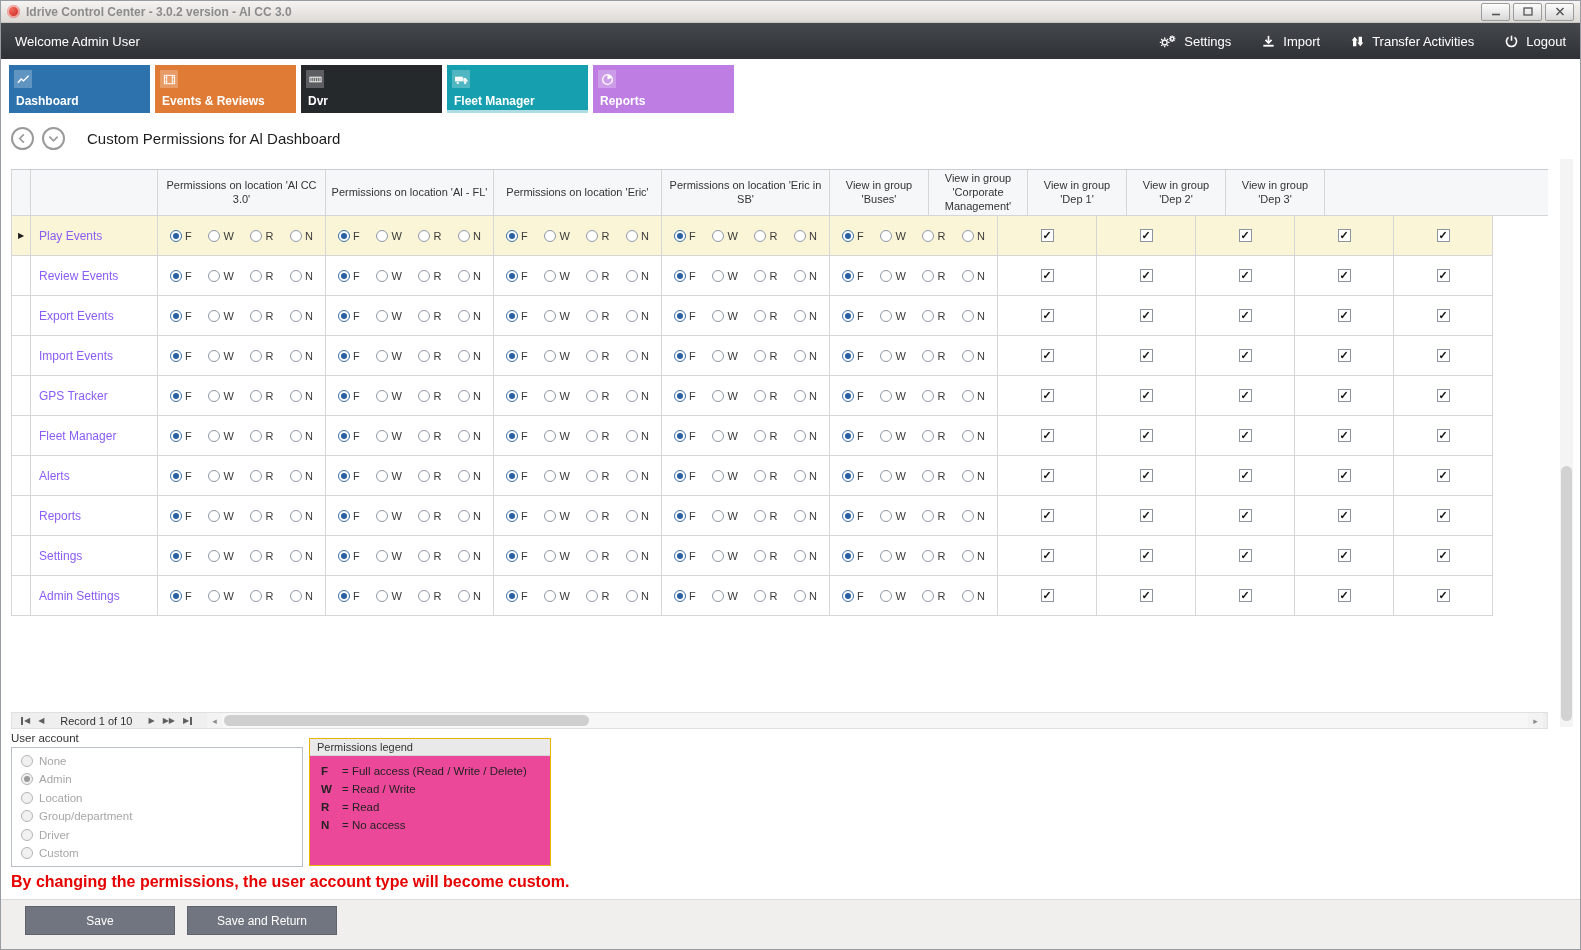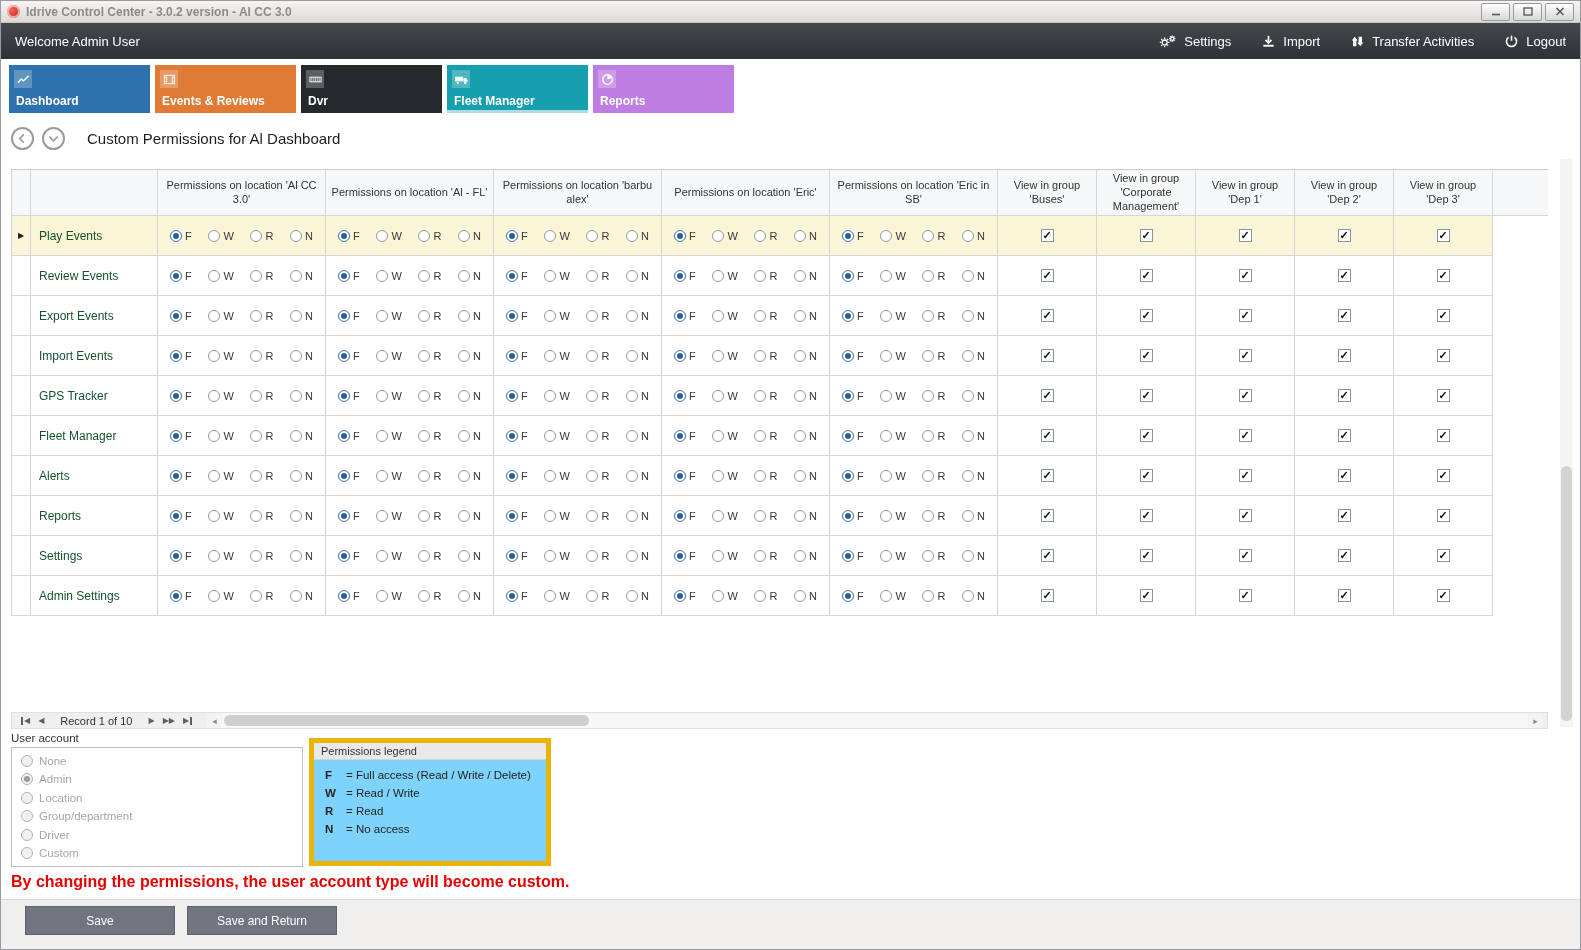--- a/index.html
+++ b/index.html
@@ -35,21 +35,21 @@
   .gridwrap{position:absolute;top:168px;left:10px;width:1537px;}
   .grow{display:flex;}
   .grow.header{min-height:46px;background:#f6f7f8;border-top:1px solid #c9cdd2;}
   .cell{box-sizing:border-box;border-right:1px solid #d6d6d6;border-bottom:1px solid #d6d6d6;display:flex;align-items:center;justify-content:center;flex:none;}
   .grow>.cell:first-child{border-left:1px solid #d6d6d6;}
   .hc{font-size:11px;color:#333;text-align:center;padding:2px 5px;line-height:1.25;}
   .grow.body{height:40px;background:#fff;}
   .grow.body.sel{background:#fbf5d7;}
   .ind{width:20px;}
   .rowptr{font-size:8px;color:#1d1d1d;line-height:1;}
-  .namec{justify-content:flex-start;padding-left:8px;font-size:12px;color:#14532d;}
+  .namec{justify-content:flex-start;padding-left:8px;font-size:12px;color:#8b5cf6;}
   .radioc{justify-content:space-between;padding:0 12px;}
   .ropt{display:flex;align-items:center;gap:3px;font-size:11px;color:#3a3a3a;cursor:pointer;}
   .radio{width:12px;height:12px;border-radius:50%;border:1px solid #8f99a4;background:#fff;box-sizing:border-box;position:relative;flex:none;}
   .radio.on{border-color:#3a6ea5;}
   .radio.on::after{content:"";position:absolute;top:2px;left:2px;right:2px;bottom:2px;border-radius:50%;background:#2b5fa3;}
   .chk{width:13px;height:13px;border:1px solid #8c95a0;background:#fff;display:flex;align-items:center;justify-content:center;font-size:11px;font-weight:bold;color:#161616;line-height:1;cursor:pointer;box-sizing:border-box;}
   .fillc{flex:1;border-right:none;border-bottom:none;background:#fff;}
   .grow.header .fillc{border-bottom:1px solid #d6d6d6;background:#f6f7f8;}
 
   
@@ -65,21 +65,21 @@
   .vscroll{position:absolute;top:158px;right:7px;width:13px;height:568px;background:#f4f4f4;}
   .vs-thumb{position:absolute;left:1px;right:1px;top:54%;height:45%;background:#d2d2d2;border-radius:6px;cursor:pointer;}
 
   
   .ua-label{position:absolute;top:731px;left:10px;font-size:11.5px;color:#333;}
   .ua-box{position:absolute;top:746px;left:10px;width:292px;height:120px;border:1px solid #b9bfc5;background:#fff;padding:7px 9px;box-sizing:border-box;display:flex;flex-direction:column;justify-content:space-between;}
   .ua-opt{display:flex;align-items:center;gap:6px;font-size:11.5px;color:#a6a6a6;cursor:default;}
   .ua-radio{width:12px;height:12px;border-radius:50%;border:1px solid #b3b3b3;background:#f1f1f1;position:relative;box-sizing:border-box;flex:none;}
   .ua-radio.on::after{content:"";position:absolute;top:2px;left:2px;right:2px;bottom:2px;border-radius:50%;background:#9a9a9a;}
 
-  .legend{position:absolute;top:737px;left:308px;width:242px;height:128px;border:5px solid #eab308;background:#7dd3fc;box-sizing:border-box;}
+  .legend{position:absolute;top:737px;left:308px;width:242px;height:128px;border:1px solid #eab308;background:#ec4899;box-sizing:border-box;}
   .legend-title{height:17px;background:#e9e9e9;font-size:11px;color:#333;padding:2px 7px;border-bottom:1px solid #d5d5d5;box-sizing:border-box;}
   .legend-body{padding:9px 11px;display:flex;flex-direction:column;gap:6px;}
   .lg-item{display:flex;font-size:11.5px;color:#222;gap:9px;}
   .lg-key{font-weight:bold;width:12px;flex:none;}
 
   .warning{position:absolute;top:872px;left:10px;font-size:16px;font-weight:bold;color:#e60000;}
 
   .footer{position:absolute;left:0;right:0;top:898px;bottom:0;background:#f0efee;border-top:1px solid #dcdcdc;}
   .btn{position:absolute;top:6px;height:29px;width:150px;background:#70757f;color:#fff;font-size:12px;border:1px solid #5e636c;display:flex;align-items:center;justify-content:center;cursor:pointer;box-sizing:border-box;}
   #btn-save{left:24px;}
@@ -246,21 +246,20 @@
       </span>
     <span class="page-title">Custom Permissions for Al Dashboard</span>
   </div>
 
   <div class="gridwrap" id="grid">
       <div class="grow header">
         <div class="cell hc ind" style="width: 20px;"></div>
         <div class="cell hc namec" style="width: 127px;"></div>
         <div class="cell hc" style="width: 168px;">Permissions on location 'Al CC 3.0'</div>
         <div class="cell hc" style="width: 168px;">Permissions on location 'Al - FL'</div>
-        <div class="cell hc" style="width: 168px;">Permissions on location 'barbu alex'</div>
         <div class="cell hc" style="width: 168px;">Permissions on location 'Eric'</div>
         <div class="cell hc" style="width: 168px;">Permissions on location 'Eric in SB'</div>
         <div class="cell hc" style="width: 99px;">View in group 'Buses'</div>
         <div class="cell hc" style="width: 99px;">View in group 'Corporate Management'</div>
         <div class="cell hc" style="width: 99px;">View in group 'Dep 1'</div>
         <div class="cell hc" style="width: 99px;">View in group 'Dep 2'</div>
         <div class="cell hc" style="width: 99px;">View in group 'Dep 3'</div>
         <div class="cell hc fillc"></div>
       </div>
       <div class="grow body sel">

